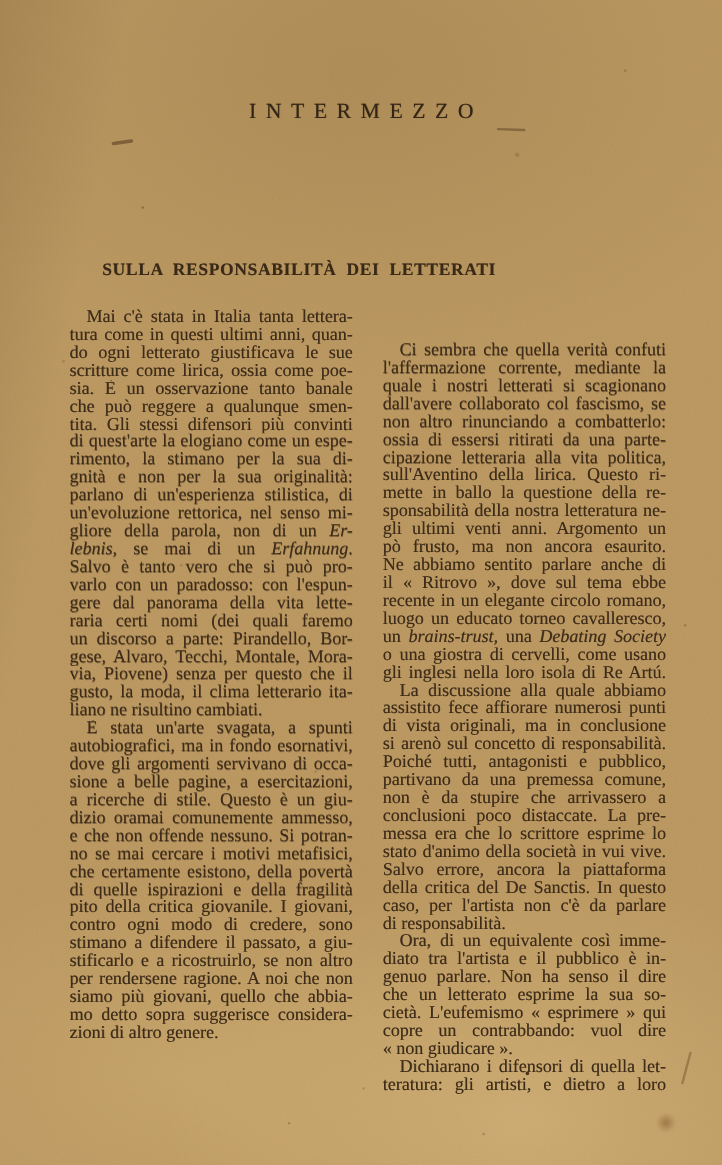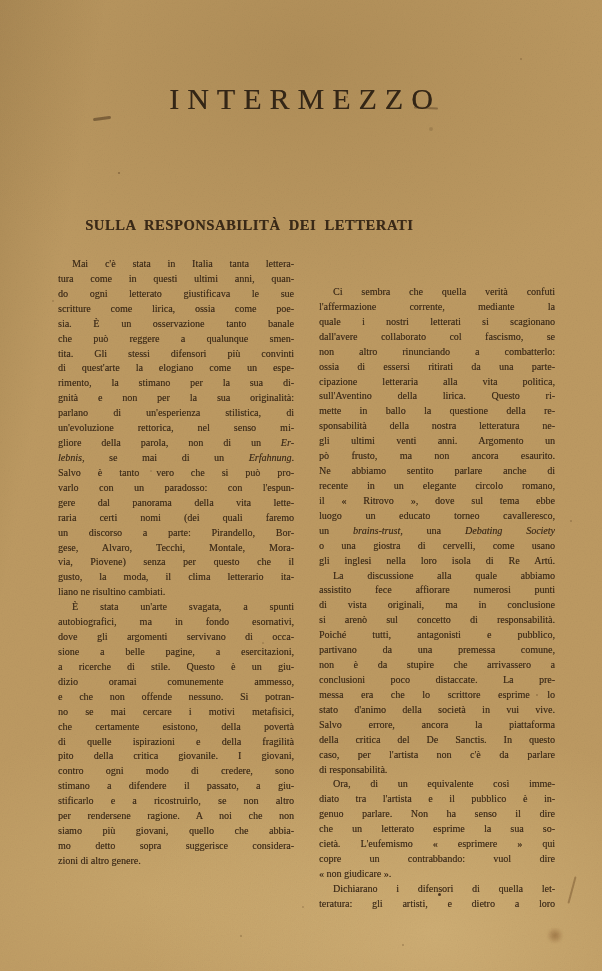--- a/index.html
+++ b/index.html
@@ -12,32 +12,32 @@
     position:absolute; inset:0;
     background:
       radial-gradient(ellipse 420px 300px at 72% 96%, rgba(228,198,138,0.45), rgba(228,198,138,0) 70%),
       radial-gradient(ellipse 380px 260px at 25% 92%, rgba(218,186,124,0.35), rgba(218,186,124,0) 65%),
       radial-gradient(ellipse 500px 340px at 50% 6%, rgba(118,88,44,0.18), rgba(118,88,44,0) 75%),
       linear-gradient(100deg, rgba(104,77,38,0.22), rgba(104,77,38,0) 14%),
       var(--paper, #bd9a62);
   }
   .title-row { position:absolute; top:82px; left:0; width:602px; text-align:center; }
   .page-title {
-    font-size:30px; letter-spacing:8px; margin-right:-8px;
+    font-size:18px; letter-spacing:8px; margin-right:-8px;
     color:#342616; text-shadow:0.3px 0.3px 0.6px rgba(52,38,22,0.55);
   }
   .heading-row { position:absolute; top:216px; left:0; width:498px; text-align:center; }
   .section-heading {
     font-size:14.5px; font-weight:bold; letter-spacing:0.6px; margin-right:-0.6px;
     word-spacing:4px; color:#3a2917; text-shadow:0.3px 0.3px 0.5px rgba(58,41,23,0.5);
   }
   .col {
     position:absolute; top:257px; width:236px;
     color: var(--ink, #3e2c19);
-    font-size:10px; line-height:14.93px;
+    font-size:15px; line-height:14.93px;
     text-shadow:0.25px 0.25px 0.45px rgba(62,44,25,0.55);
   }
   .col-left  { left:58px; }
   .col-right { left:319px;margin-top:28px; }
   .line { text-align:justify; text-align-last:justify; height:14.93px; overflow:hidden; }
   .line.end { text-align-last:left; }
   .line.ind { text-indent:14px; }
   .line i { font-style:italic; }
   .separator-dot {
     position:absolute; left:438px; top:893px; width:3px; height:3px;
@@ -136,22 +136,22 @@
     <div class="line"><span>dall'avere collaborato col fascismo, se</span></div>
     <div class="line"><span>non altro rinunciando a combatterlo:</span></div>
     <div class="line"><span>ossia di essersi ritirati da una parte-</span></div>
     <div class="line"><span>cipazione letteraria alla vita politica,</span></div>
     <div class="line"><span>sull'Aventino della lirica. Questo ri-</span></div>
     <div class="line"><span>mette in ballo la questione della re-</span></div>
     <div class="line"><span>sponsabilità della nostra letteratura ne-</span></div>
     <div class="line"><span>gli ultimi venti anni. Argomento un</span></div>
     <div class="line"><span>pò frusto, ma non ancora esaurito.</span></div>
     <div class="line"><span>Ne abbiamo sentito parlare anche di</span></div>
+    <div class="line"><span>il « Ritrovo », dove sul tema ebbe</span></div>
     <div class="line"><span>recente in un elegante circolo romano,</span></div>
-    <div class="line"><span>il « Ritrovo », dove sul tema ebbe</span></div>
     <div class="line"><span>luogo un educato torneo cavalleresco,</span></div>
     <div class="line"><span>un </span><i>brains-trust,</i><span> una </span><i>Debating Society</i></div>
     <div class="line"><span>o una giostra di cervelli, come usano</span></div>
     <div class="line"><span>gli inglesi nella loro isola di Re Artú.</span></div>
     <div class="line ind"><span>La discussione alla quale abbiamo</span></div>
     <div class="line"><span>assistito fece affiorare numerosi punti</span></div>
     <div class="line"><span>di vista originali, ma in conclusione</span></div>
     <div class="line"><span>si arenò sul concetto di responsabilità.</span></div>
     <div class="line"><span>Poiché tutti, antagonisti e pubblico,</span></div>
     <div class="line"><span>partivano da una premessa comune,</span></div>

